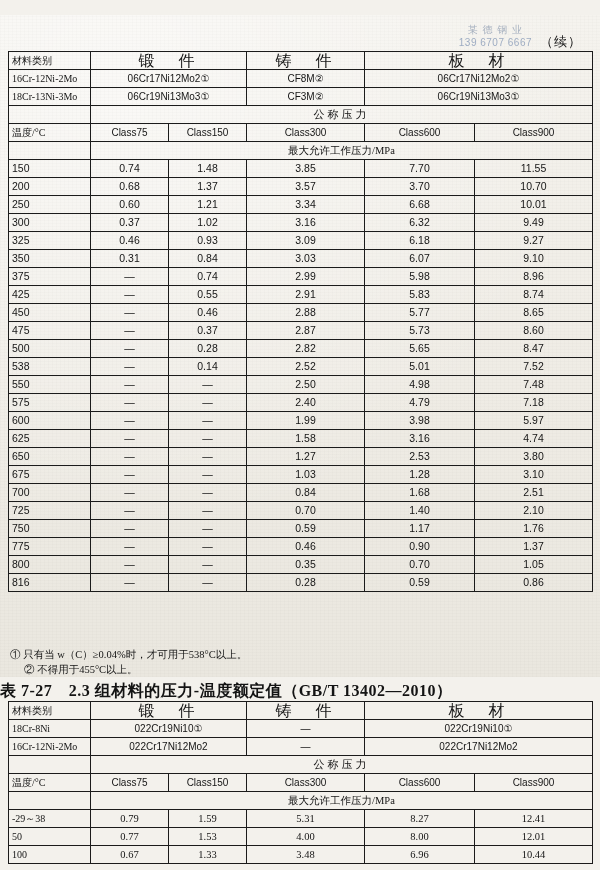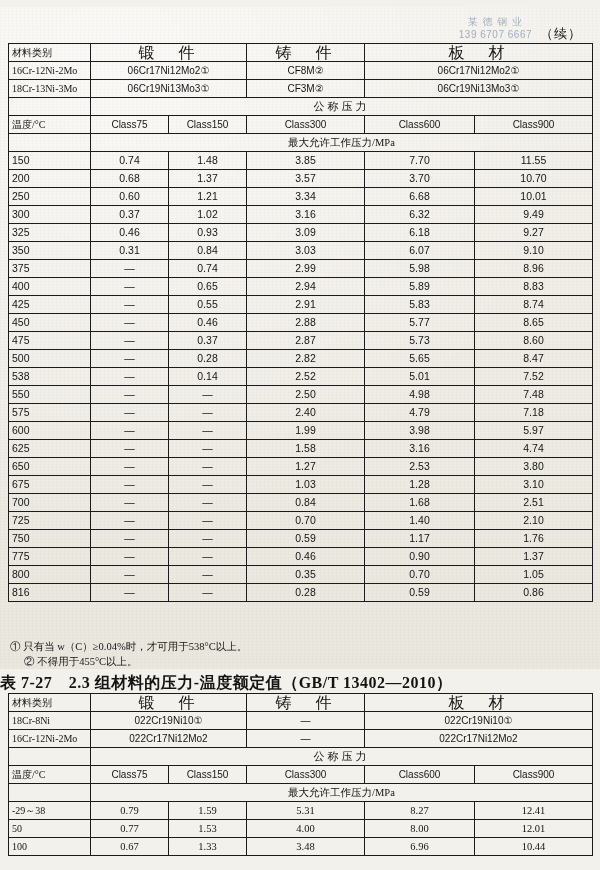--- a/index.html
+++ b/index.html
@@ -6,21 +6,21 @@
   body{
     width:600px;height:870px;
     background:#f3f1ec;
     font-family:"Liberation Serif", serif;
     color:#141414;
     position:relative;
     overflow:hidden;
   }
   .page{
     position:absolute;
-    left:0;top:7px;width:600px;height:662px;
+    left:0;top:15px;width:600px;height:662px;
     background:
       radial-gradient(circle at 20% 10%, rgba(255,255,255,0.55), rgba(0,0,0,0) 60%),
       linear-gradient(180deg,#f5f3ee 0%,#efece5 55%,#eae7df 100%);
   }
   .noise{
     position:absolute;inset:0;
     background-image:
       repeating-linear-gradient(0deg, rgba(0,0,0,0.012) 0 1px, rgba(0,0,0,0) 1px 3px),
       repeating-linear-gradient(90deg, rgba(0,0,0,0.010) 0 1px, rgba(0,0,0,0) 1px 4px);
     pointer-events:none;
@@ -215,28 +215,20 @@
         </tr>
         <tr>
           <td class="lab num">375</td>
           <td class="num">—</td>
           <td class="num">0.74</td>
           <td class="num">2.99</td>
           <td class="num">5.98</td>
           <td class="num">8.96</td>
         </tr>
         <tr>
-          <td class="lab num">400</td>
-          <td class="num">—</td>
-          <td class="num">0.65</td>
-          <td class="num">2.94</td>
-          <td class="num">5.89</td>
-          <td class="num">8.83</td>
-        </tr>
-        <tr>
           <td class="lab num">425</td>
           <td class="num">—</td>
           <td class="num">0.55</td>
           <td class="num">2.91</td>
           <td class="num">5.83</td>
           <td class="num">8.74</td>
         </tr>
         <tr>
           <td class="lab num">450</td>
           <td class="num">—</td>

